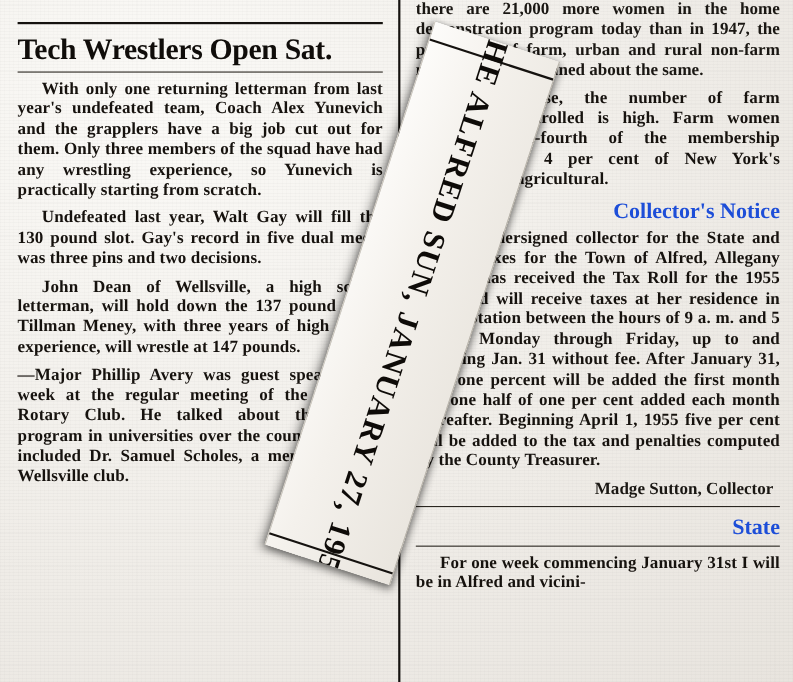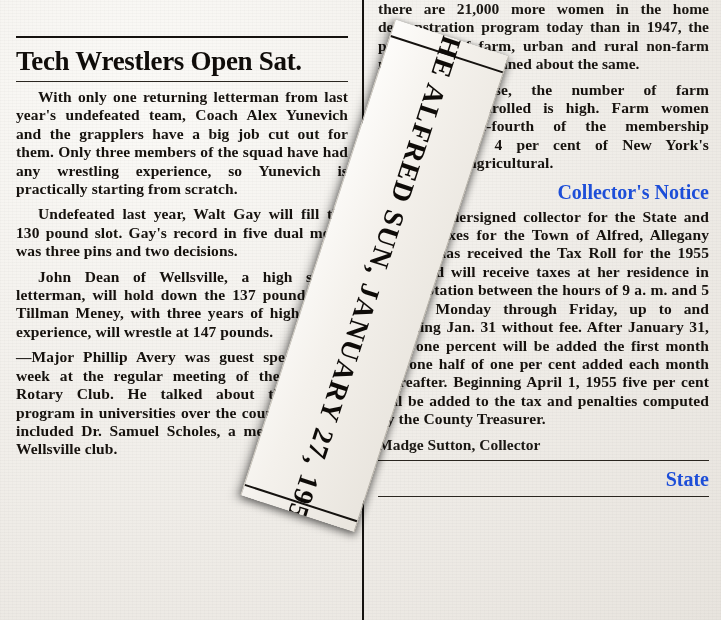--- a/index.html
+++ b/index.html
@@ -28,21 +28,21 @@
   }
   .column {
     position: absolute;
     top: 0;
     box-sizing: border-box;
   }
   #col-left {
     left: 8px;
     width: 350px;
     height: 620px;
-    padding: 30px 10px 0 8px;
+    padding: 14px 10px 0 8px;
   }
   #col-right {
     left: 370px;
     width: 345px;
     height: 620px;
     padding: 0 6px 0 8px;
   }
   .col-rule {
     position: absolute;
     top: 0;
@@ -89,21 +89,21 @@
     line-height: 24px;
     text-align: right;
     margin: 6px 0 4px 0;
     color: #1d4ed8;
   }
   .signature {
     font-family: "Liberation Serif", serif;
     font-size: 15.5px;
     line-height: 18px;
     font-weight: 600;
-    text-align: left;
+    text-align: right;
     margin: 2px 6px 6px 0;
   }
   .top-frag {
     font-family: "Liberation Serif", serif;
     font-size: 15.5px;
     line-height: 18.4px;
     text-align: justify;
     font-weight: 600;
     margin: 0 0 7px 0;
   }
@@ -189,20 +189,21 @@
     <p class="body">Percentage-wise, the number of farm homemakers enrolled is high. Farm women constitute one-fourth of the membership although only 4 per cent of New York's population is agricultural.</p>
 
     <div class="subhead">Collector's Notice</div>
 
     <p class="body">The undersigned collector for the State and County taxes for the Town of Alfred, Allegany County, has received the Tax Roll for the 1955 taxes and will receive taxes at her residence in Alfred Station between the hours of 9 a. m. and 5 p. m., Monday through Friday, up to and including Jan. 31 without fee. After January 31, 1955 one percent will be added the first month and one half of one per cent added each month thereafter. Beginning April 1, 1955 five per cent will be added to the tax and penalties computed by the County Treasurer.</p>
     <div class="signature">Madge Sutton, Collector</div>
 
     <div class="hr-thin"></div>
     <div class="subhead">State</div>
     <div class="hr-thin"></div>
+    <p class="body">For one week commencing January 31st I will be in Alfred and vicini-</p>
   </div>
 
   <div id="strip-shadow"></div>
   <div id="strip">
     <div class="strip-rule-top"></div>
     <div class="strip-text">THE ALFRED SUN, JANUARY 27, 1955</div>
     <div class="strip-rule-bot"></div>
   </div>
 
 </div>

